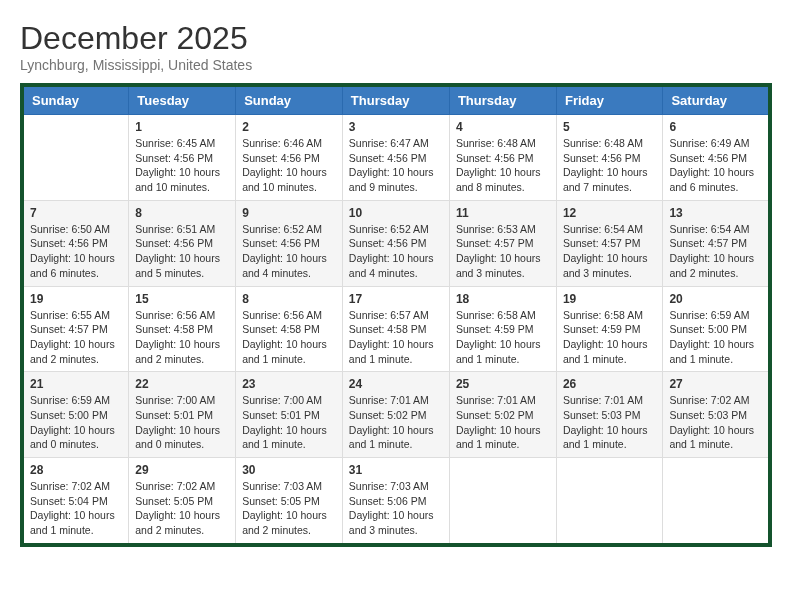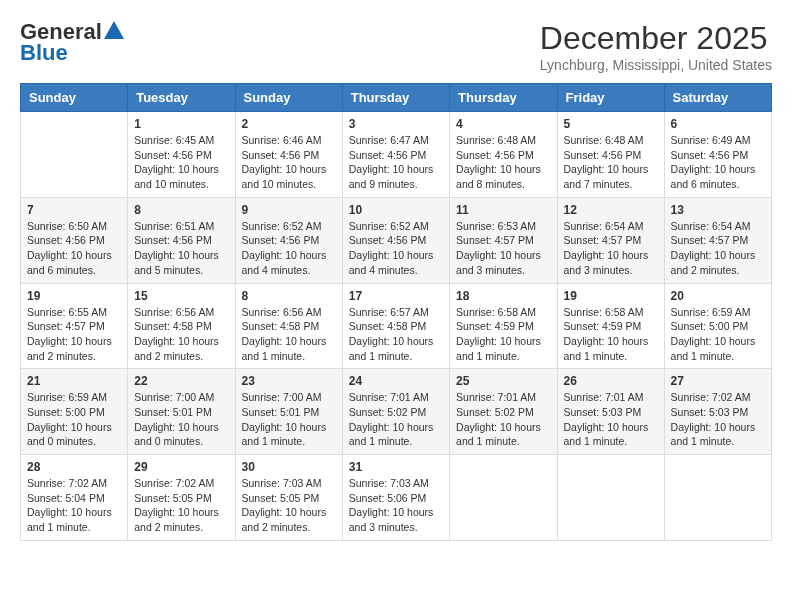--- a/index.html
+++ b/index.html
@@ -29,21 +29,21 @@
       color: #333;
       font-weight: normal;
     }
     .location {
       font-size: 14px;
       color: #737373;
     }
     .calendar {
       width: 100%;
       border-collapse: collapse;
-      border: 1px solid #14532d;
+      border: 4px solid #14532d;
       padding-left: 27px;
     }
     .calendar th {
       background-color: #3a7abf;
       color: #fff;
       text-align: left;
       padding: 6px 8px;
       font-size: 13px;
       border: 1px solid #2a6aaf;
     }
@@ -73,32 +73,20 @@
       color: #333;
     }
     .empty-cell {
       background: #fff !important;
     }
   </style>
 </head>
 <body>
 
 <div class="header-area">
-  <div class="logo">
-    <div style="display:flex;align-items:center;">
-      <div style="font-size:22px;font-weight:bold;color:#333;line-height:1.1;">
-        <span style="color:#333;">General</span><span style="display:inline-block;margin-left:2px;">
-          <svg width="20" height="18" viewBox="0 0 20 18">
-            <polygon points="0,18 10,0 20,18" fill="#1a6ab0"></polygon>
-          </svg>
-        </span>
-      </div>
-    </div>
-    <div style="font-size:22px;font-weight:bold;color:#1a6ab0;margin-top:-4px;">Blue</div>
-  </div>
   <div class="title-area">
     <div class="month-title">December 2025</div>
     <div class="location">Lynchburg, Mississippi, United States</div>
   </div>
 </div>
 
 <table class="calendar">
   <thead>
     <tr>
     <th>Sunday</th>

